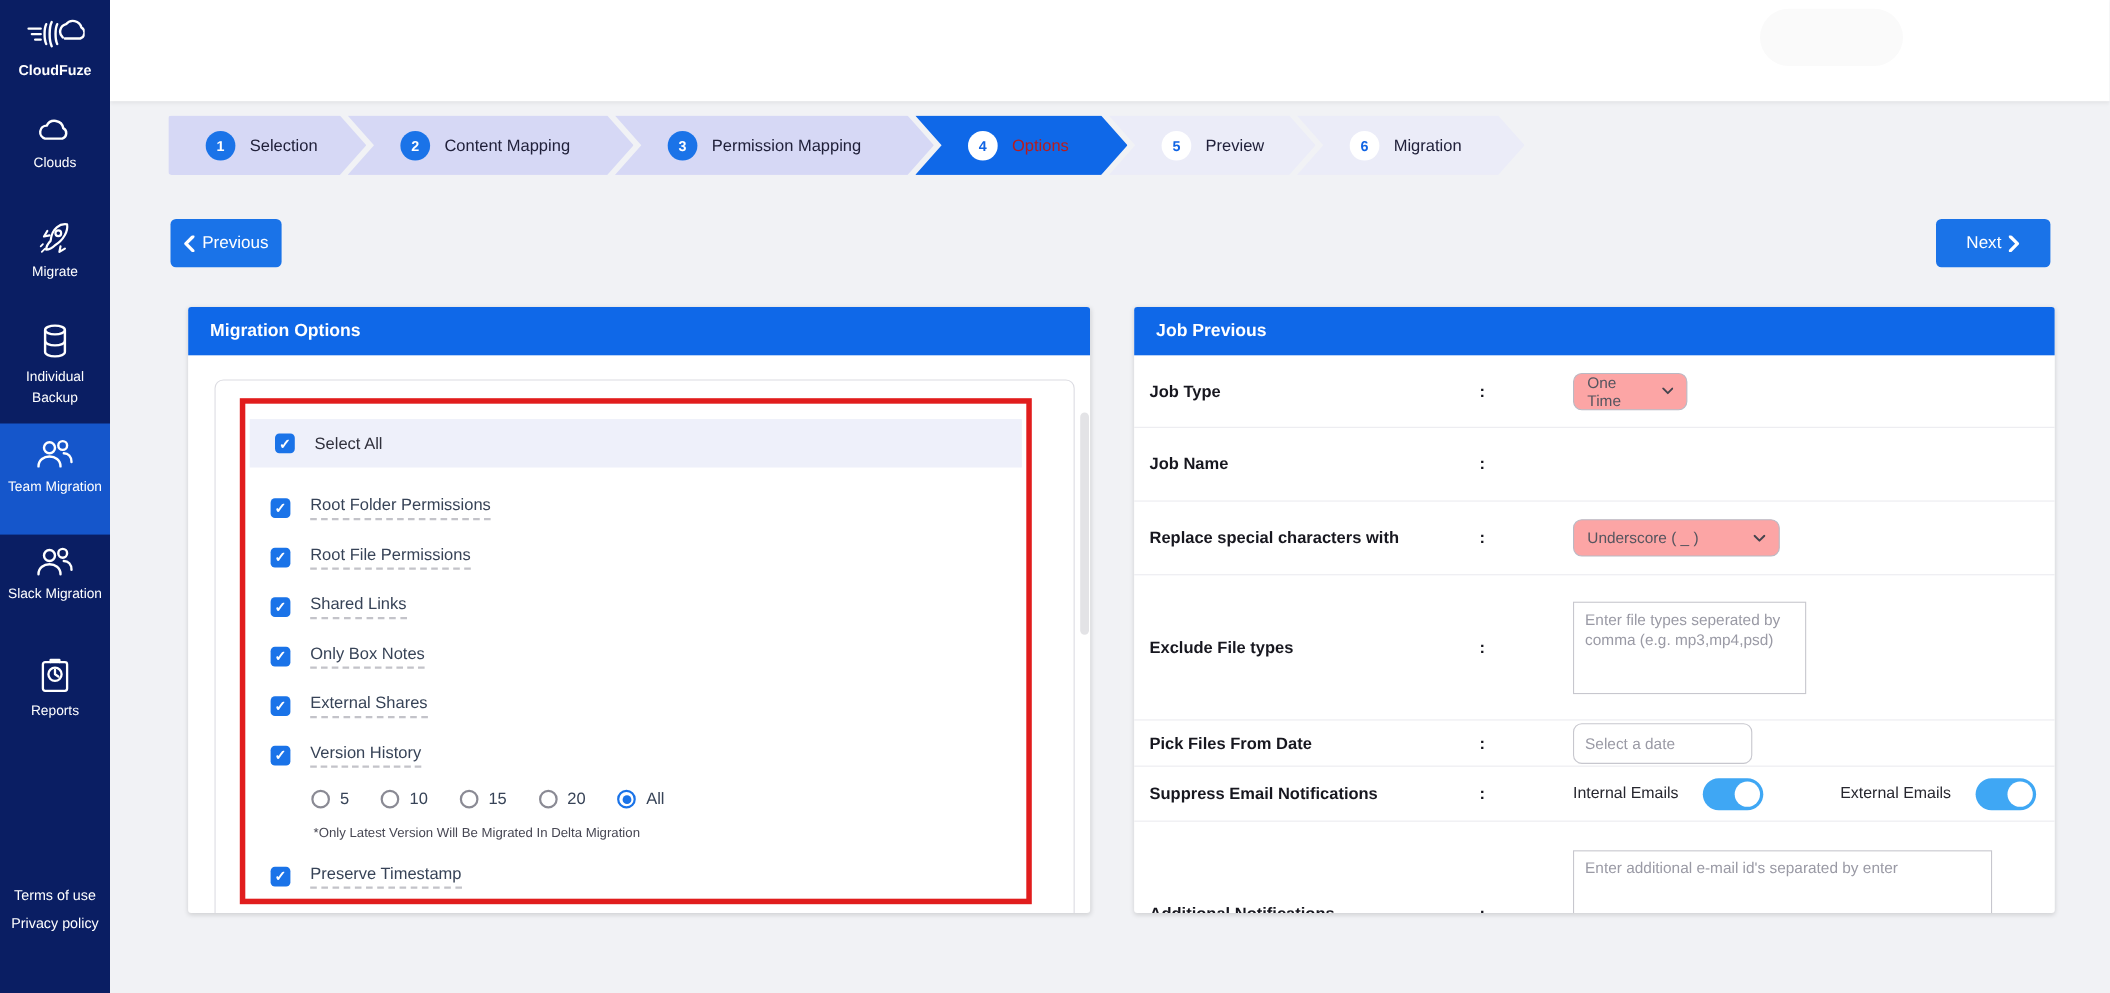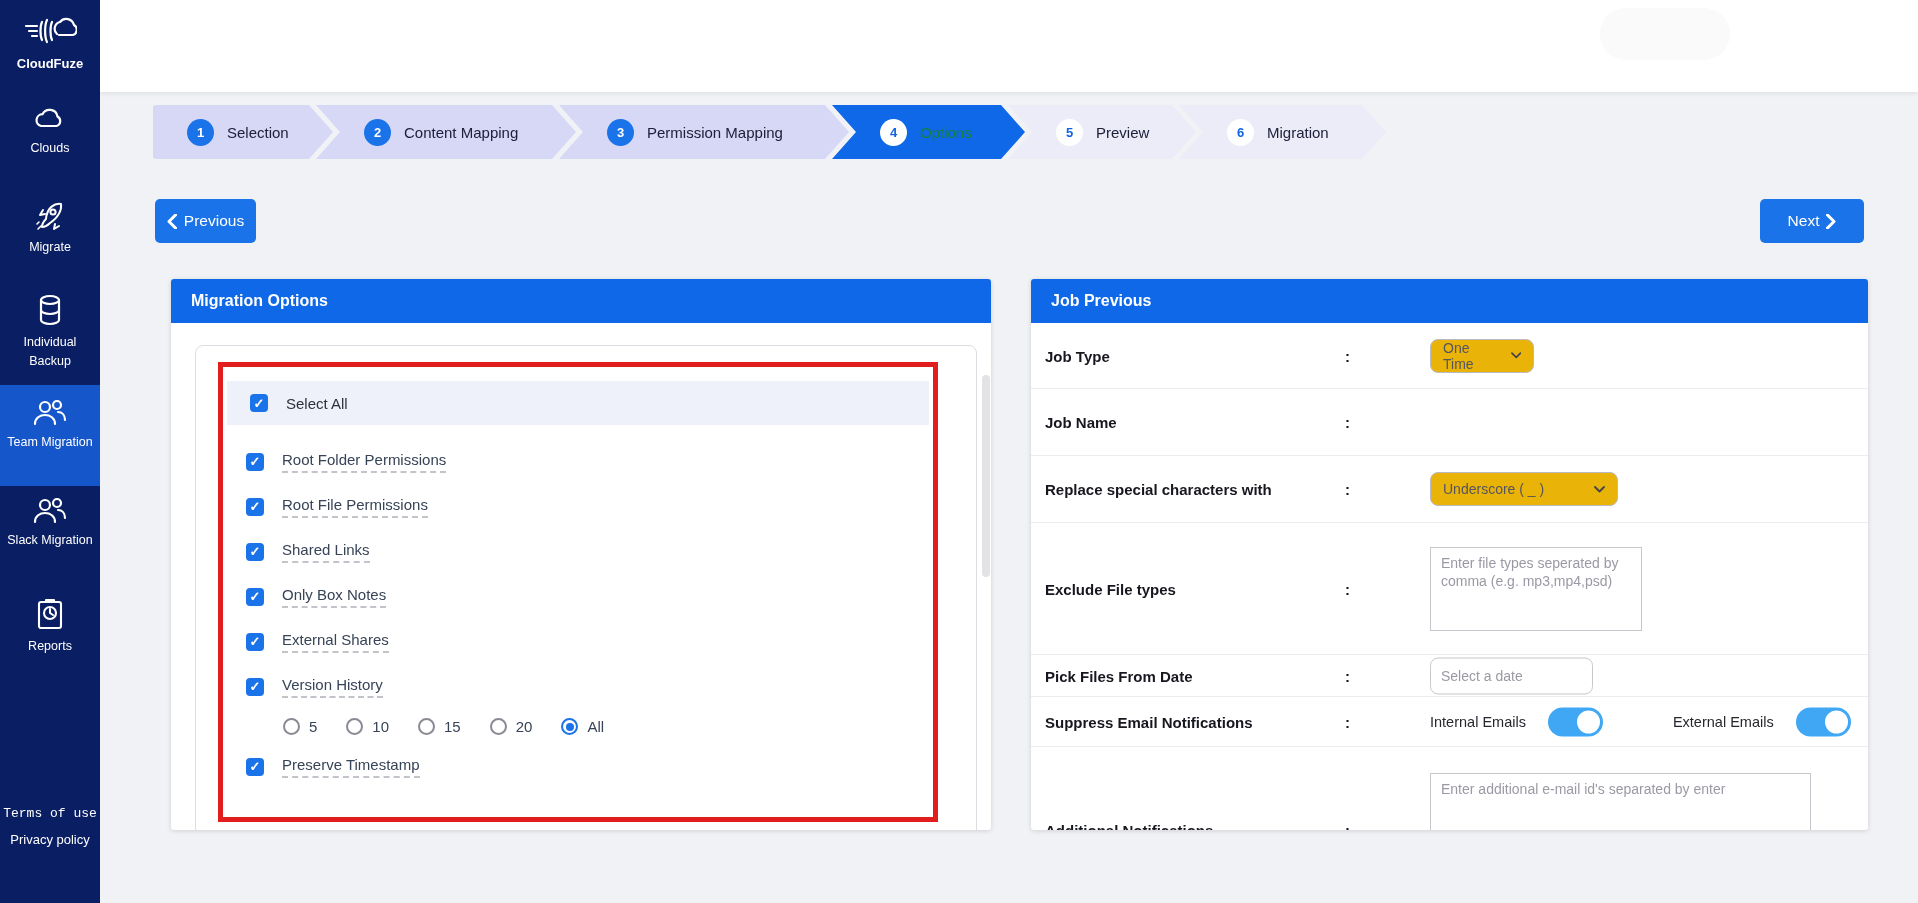--- a/index.html
+++ b/index.html
@@ -30,21 +30,21 @@
   .step.completed .chev { background:#d6d8f5; }
   .step.active .chev { background:#0f68e8; }
   .step.upcoming .chev { background:#ebecf8; }
   .step .inner { position:relative; display:flex; align-items:center; gap:13px; padding-left:34px; }
   .step.mid .inner { padding-left:48px; }
   .stepnum { width:27px; height:27px; border-radius:50%; display:flex; align-items:center; justify-content:center; font-size:13px; font-weight:bold; flex:0 0 auto; }
   .step.completed .stepnum { background:#1a73e8; color:#fff; }
   .step.active .stepnum { background:#fff; color:#1064e4; }
   .step.upcoming .stepnum { background:#fff; color:#1064e4; }
   .steplbl { font-size:15px; color:#20203a; white-space:nowrap; }
-  .step.active .steplbl { color:#15803d; }
+  .step.active .steplbl { color:#b91c1c; }
 
   
   .btn { position:absolute; top:199px; height:44px; background:#1a73e8; color:#fff; border:none; border-radius:5px; font-size:15.5px; font-family:inherit; display:flex; align-items:center; justify-content:center; gap:7px; cursor:pointer; }
   .btn svg { display:block; }
   #btn-prev { left:155px; width:101px; }
   #btn-next { left:1760px; width:104px; }
 
   
   .panel { position:absolute; top:279px; background:#fff; box-shadow:0 1px 5px rgba(0,0,0,.14); border-radius:3px; overflow:hidden; }
   .panel-header { height:44px; background:#0f68e8; color:#fff; font-size:16px; font-weight:bold; display:flex; align-items:center; padding-left:20px; }
@@ -67,21 +67,21 @@
   .radio-opt.selected .radio { border-color:#1a73e8; position:relative; }
   .radio-opt.selected .radio::after { content:""; position:absolute; left:2.5px; top:2.5px; width:8px; height:8px; border-radius:50%; background:#1a73e8; }
   .radio-lbl { font-size:15px; color:#374357; }
   .mo-note { padding:6px 0 0 62px; font-size:12px; color:#474753; height:30px; }
 
   
   .jo-row { position:relative; border-bottom:1px solid #ececf0; }
   .jo-label { position:absolute; left:14px; top:50%; transform:translateY(-50%); font-size:15px; font-weight:bold; color:#17171f; }
   .jo-colon { position:absolute; left:314px; top:50%; transform:translateY(-50%); font-size:15px; font-weight:bold; color:#17171f; }
   .jo-ctrl { position:absolute; left:399px; top:50%; transform:translateY(-50%); display:flex; align-items:center; }
-  .sel { border:1px solid #b9b9c4; border-radius:8px; height:34px; display:flex; align-items:center; justify-content:space-between; padding:0 12px; font-size:14px; color:#55555f; background:#eab308; cursor:pointer; }
+  .sel { border:1px solid #b9b9c4; border-radius:8px; height:34px; display:flex; align-items:center; justify-content:space-between; padding:0 12px; font-size:14px; color:#55555f; background:#fca5a5; cursor:pointer; }
   .sel svg { margin-left:10px; }
   .tinput { border:1px solid #c7c7ce; background:#fff; color:#62626c; font-size:13.5px; font-family:inherit; padding:0 10px; }
   textarea.tinput { padding:6px 10px; resize:none; font-size:14px; line-height:1.35; }
   .tinput::placeholder { color:#9a9aa5; }
   .toggle { width:55px; height:29px; border-radius:15px; background:#3fa7f4; position:relative; cursor:pointer; flex:0 0 auto; }
   .toggle .knob { position:absolute; right:3px; top:3px; width:23px; height:23px; border-radius:50%; background:#fff; }
   .tog-lbl { font-size:14.5px; color:#27272f; }
 </style>
 </head>
 <body>
@@ -162,21 +162,21 @@
         <svg width="30" height="34" viewBox="0 0 30 34" fill="none" stroke="#ffffff" stroke-width="2.1" stroke-linecap="round" stroke-linejoin="round">
           <rect x="4" y="5" width="22" height="26" rx="2"></rect>
           <path d="M11 5 V3 H19 V5"></path>
           <circle cx="15" cy="16" r="6"></circle>
           <path d="M15 12 V16 L18 18"></path>
         </svg>
       </span>
       <div class="lbl">Reports</div>
     </div>
 
-    <div class="side-foot" style="top:806px;font-family:Liberation Mono, monospace;">Terms of use</div>
+    <div class="side-foot" style="top:806px;">Terms of use</div>
     <div class="side-foot" style="top:832px;">Privacy policy</div>
   </nav>
 
   <header class="topbar">
     <div class="topbar-blob"></div>
   </header>
 
   <div class="stepper">
     <div class="step first completed" style="left:153px; width:180px;">
       <div class="chev"></div>
@@ -290,20 +290,21 @@
           <span class="radio-opt">
             <span class="radio"></span>
             <span class="radio-lbl">20</span>
           </span>
           <span class="radio-opt selected">
             <span class="radio"></span>
             <span class="radio-lbl">All</span>
           </span>
         </div>
 
+        <div class="mo-note">*Only Latest Version Will Be Migrated In Delta Migration</div>
 
         <div class="mo-item">
           <span class="cbx">✓</span>
           <span class="cbx-lbl">Preserve Timestamp</span>
         </div>
       </div>
     </div>
   </section>
 
   <section class="panel" id="panel-job">

